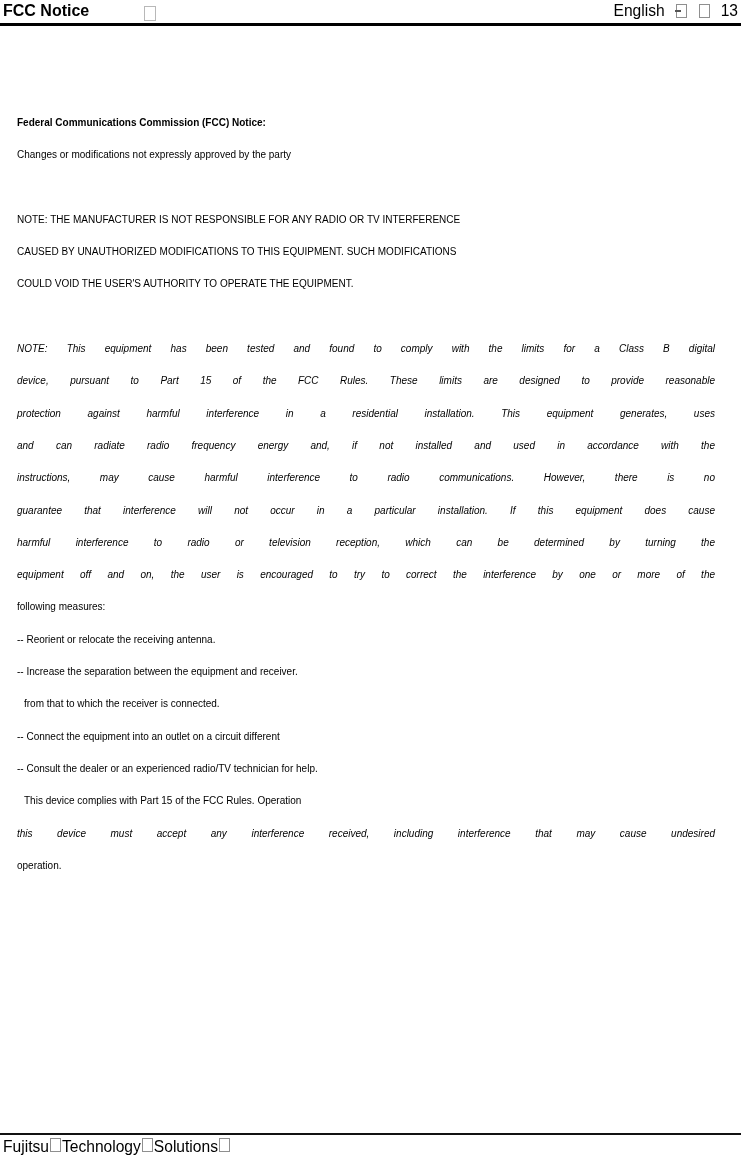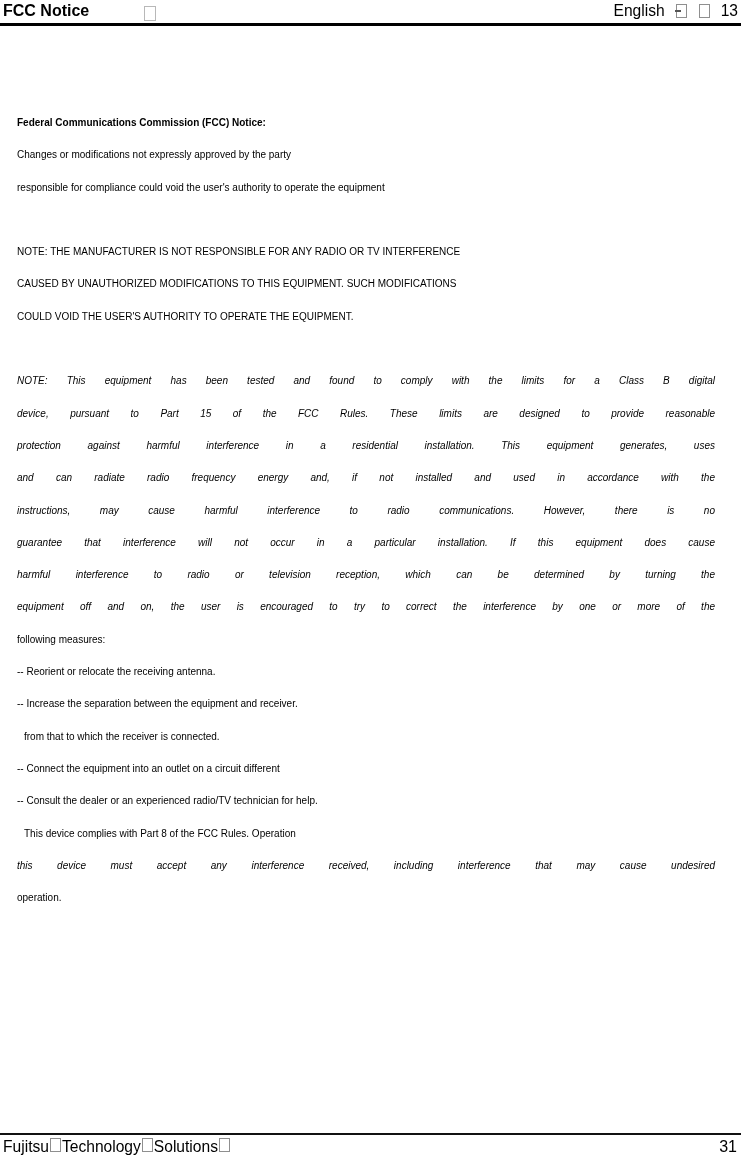--- a/index.html
+++ b/index.html
@@ -73,20 +73,21 @@
   .ftr-rule { top: 1133px; height: 2px; background: #111; }
   .ftr {
     position: absolute;
     left: 3px; right: 4px; top: 1136px;
     height: 22px;
     font-size: 15.6px;
     line-height: 21px;
     display: flex;
     justify-content: space-between;
     align-items: baseline;
+    flex-direction: column;
   }
   .ftr-left { display: inline-flex; align-items: baseline; }
   .ftr-page { font-size: 16px; }
 </style>
 </head>
 <body>
 
 <div class="page">
 
   <div class="hdr">
@@ -98,21 +99,20 @@
       <span class="tofu"></span>
       <span>13</span>
     </span>
   </div>
   <div class="rule hdr-rule"></div>
 
   <div class="content">
     <div class="line heading">Federal Communications Commission (FCC) Notice:</div>
 
     <div class="line">Changes or modifications not expressly approved by the party</div>
-    <div class="line">responsible for compliance could void the user's authority to operate the equipment</div>
 
     <div class="blank"></div>
 
     <div class="line">NOTE: THE MANUFACTURER IS NOT RESPONSIBLE FOR ANY RADIO OR TV INTERFERENCE</div>
     <div class="line">CAUSED BY UNAUTHORIZED MODIFICATIONS TO THIS EQUIPMENT. SUCH MODIFICATIONS</div>
     <div class="line">COULD VOID THE USER'S AUTHORITY TO OPERATE THE EQUIPMENT.</div>
 
     <div class="blank"></div>
 
     <div class="line stretch">NOTE: This equipment has been tested and found to comply with the limits for a Class B digital</div>
@@ -123,21 +123,21 @@
     <div class="line stretch">guarantee that interference will not occur in a particular installation. If this equipment does cause</div>
     <div class="line stretch">harmful interference to radio or television reception, which can be determined by turning the</div>
     <div class="line stretch">equipment off and on, the user is encouraged to try to correct the interference by one or more of the</div>
     <div class="line">following measures:</div>
 
     <div class="line">-- Reorient or relocate the receiving antenna.</div>
     <div class="line">-- Increase the separation between the equipment and receiver.</div>
     <div class="line indent">from that to which the receiver is connected.</div>
     <div class="line">-- Connect the equipment into an outlet on a circuit different</div>
     <div class="line">-- Consult the dealer or an experienced radio/TV technician for help.</div>
-    <div class="line indent">This device complies with Part 8 of the FCC Rules. Operation</div>
+    <div class="line indent">This device complies with Part 15 of the FCC Rules. Operation</div>
 
     <div class="line stretch">this device must accept any interference received, including interference that may cause undesired</div>
     <div class="line">operation.</div>
   </div>
 
   <div class="rule ftr-rule"></div>
   <div class="ftr">
     <span class="ftr-left">
       <span>Fujitsu</span>
       <span class="tofu"></span>

